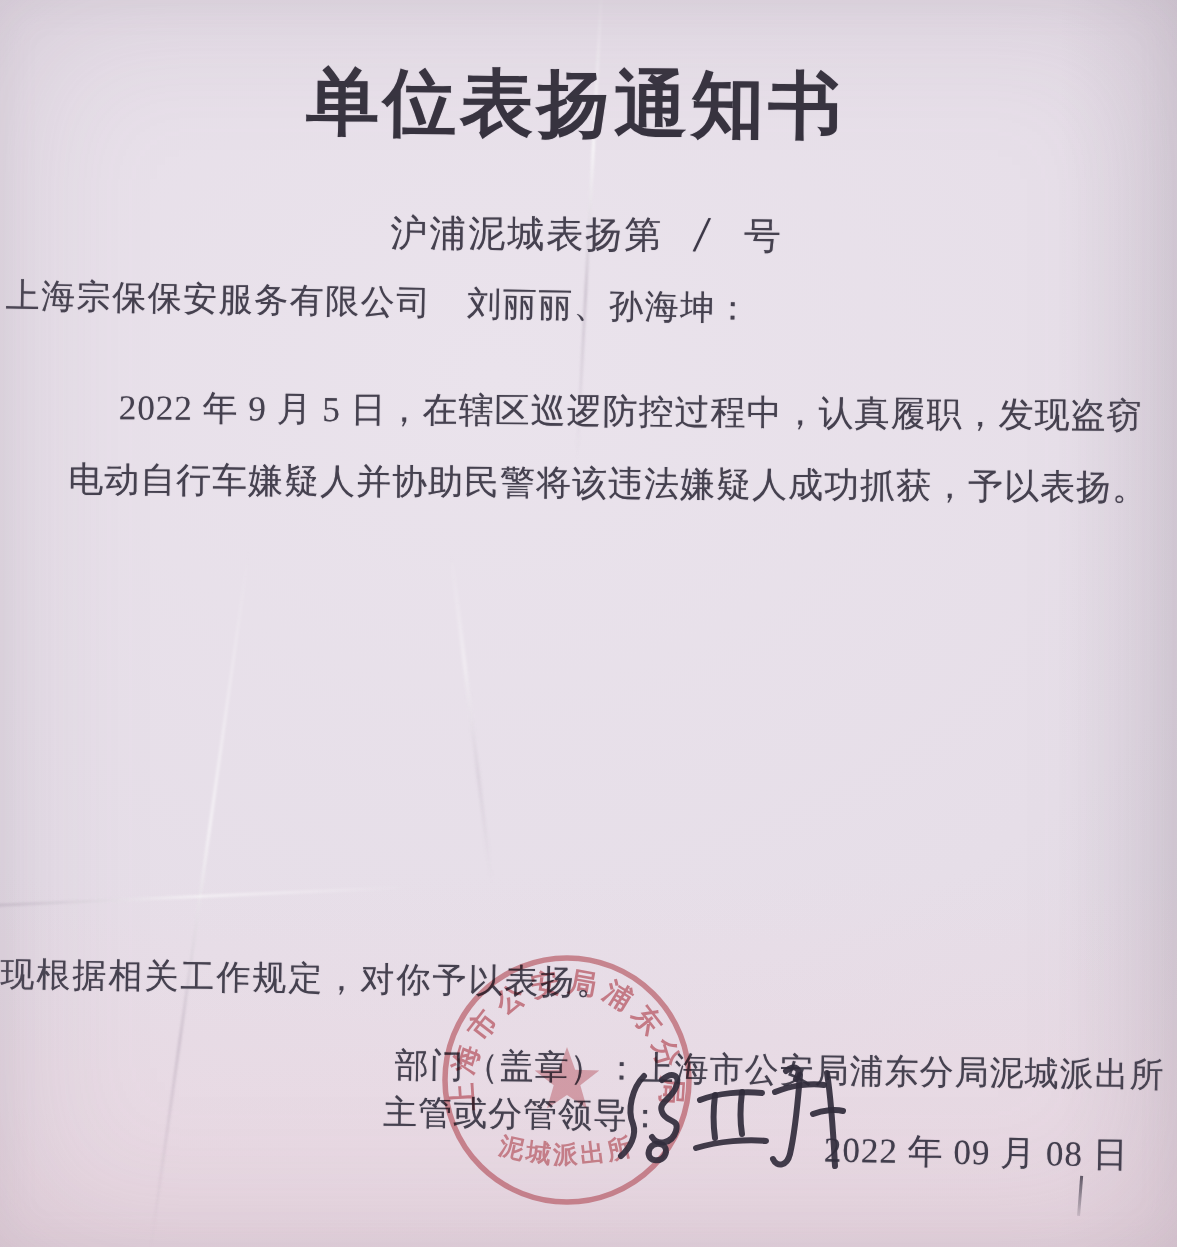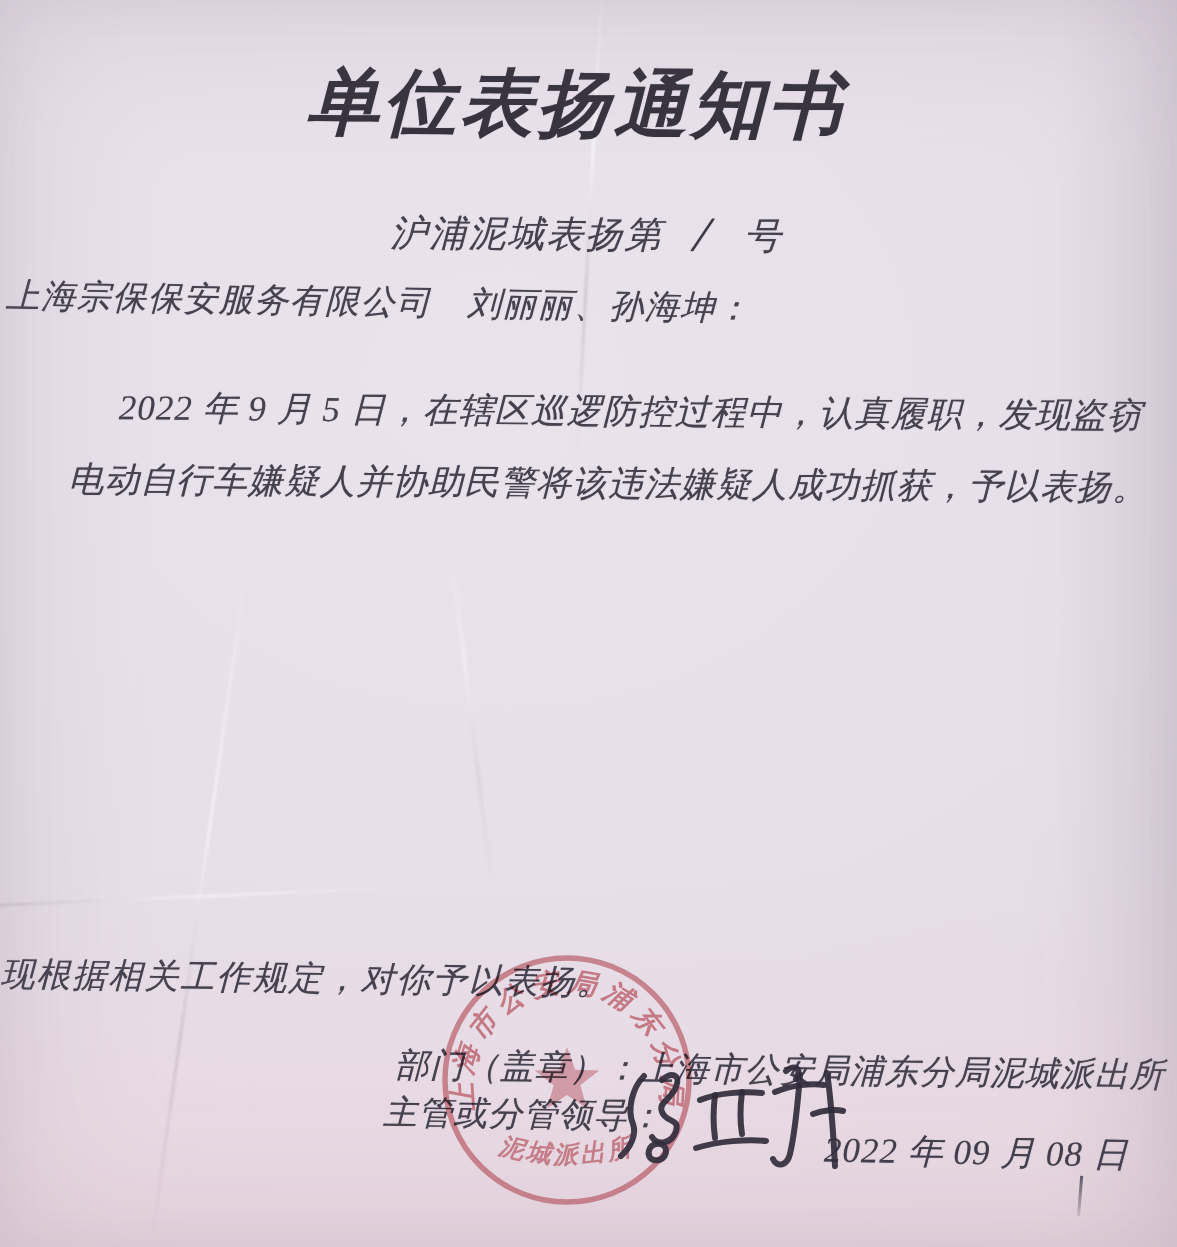--- a/index.html
+++ b/index.html
@@ -9,21 +9,20 @@
     position: relative;
     width: 1177px;
     height: 1247px;
     overflow: hidden;
     background:
       linear-gradient(to bottom, rgba(236,215,224,0) 70%, rgba(238,213,223,.55) 100%),
       linear-gradient(to right, rgba(0,0,0,0) 90%, rgba(125,112,128,.10) 100%),
       radial-gradient(ellipse 120% 90% at 42% 30%, #eae3ec 0%, #e6dee8 55%, #e1d8e2 100%);
     font-family: "Liberation Serif", "DejaVu Serif", serif;
     color: #423e4d;
-    font-style: italic;
   }
   
   .photo::after {
     content: "";
     position: absolute; inset: 0;
     box-shadow: inset 0 0 150px rgba(140,125,140,.22), inset 0 0 40px rgba(160,145,160,.10);
     pointer-events: none;
     z-index: 9;
   }
 

